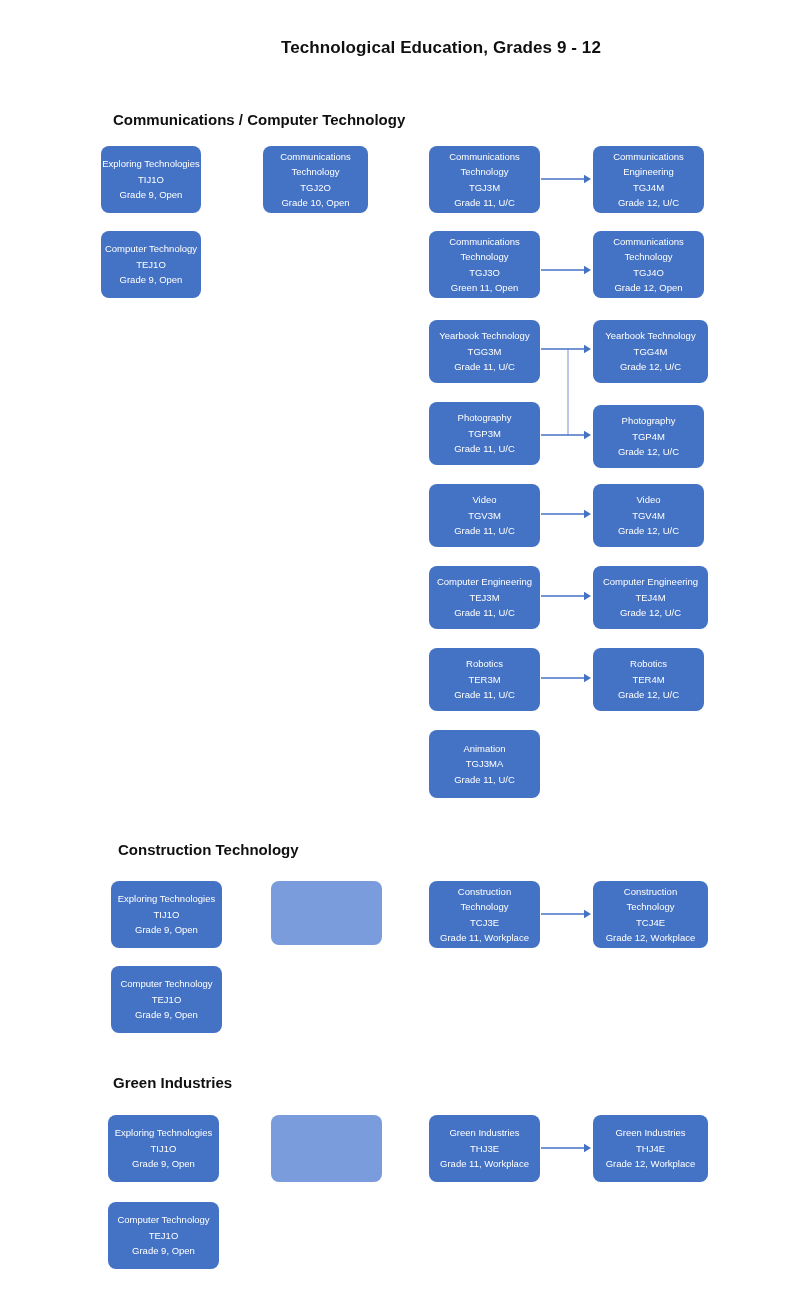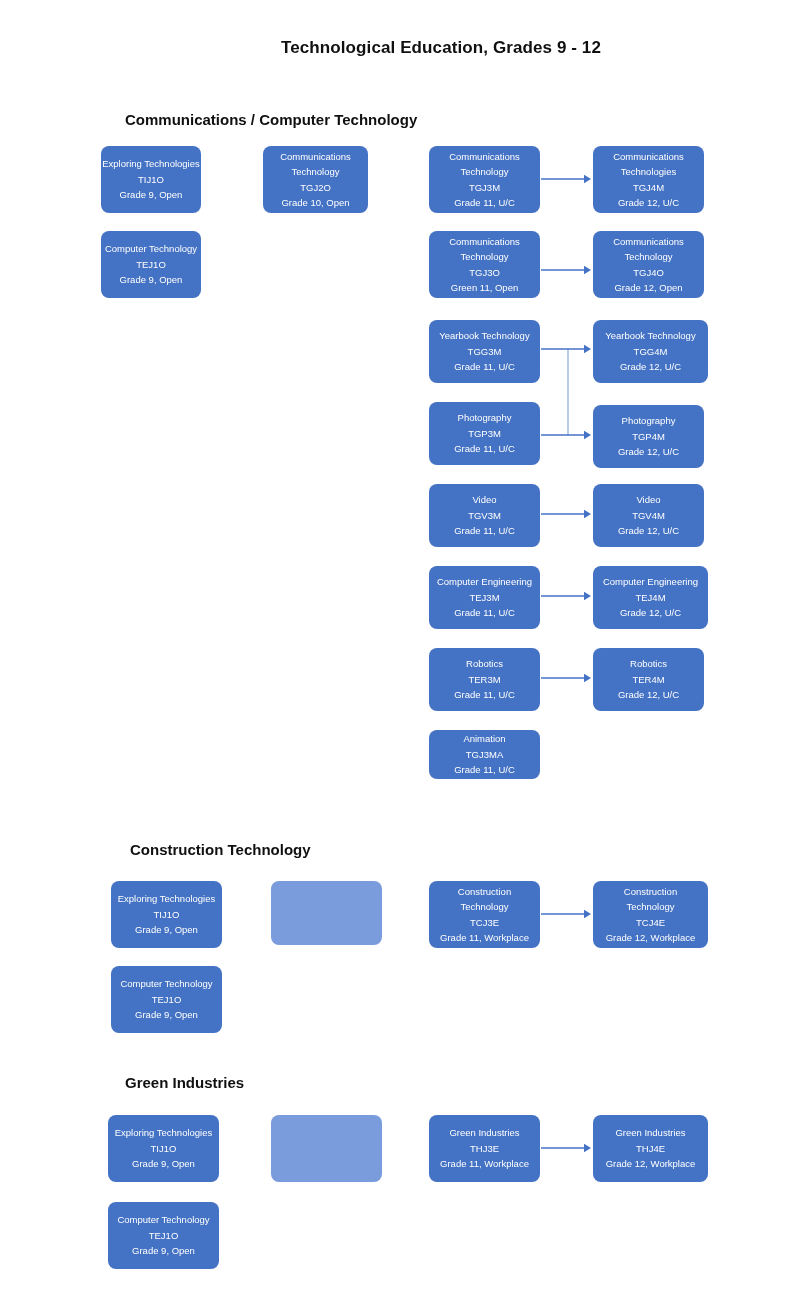--- a/index.html
+++ b/index.html
@@ -35,21 +35,20 @@
     color: #101010;
     margin-left: 41px;
   }
 
   .section-title {
     position: absolute;
     font-size: 15px;
     font-weight: bold;
     color: #101010;
     white-space: nowrap;
-    margin-left: 12px;
   }
 
   .course-box {
     position: absolute;
     background: #4472C4;
     border-radius: 8px;
     color: #ffffff;
     display: flex;
     flex-direction: column;
     align-items: center;
@@ -146,21 +145,21 @@
         <span class="ln">Grade 10, Open</span>
       </div>
       <div class="course-box" style="left: 429px; top: 146px; width: 111px; height: 67px; background: rgb(68, 114, 196); color: rgb(255, 255, 255);">
         <span class="ln">Communications</span>
         <span class="ln">Technology</span>
         <span class="ln">TGJ3M</span>
         <span class="ln">Grade 11,  U/C</span>
       </div>
       <div class="course-box" style="left: 593px; top: 146px; width: 111px; height: 67px; background: rgb(68, 114, 196); color: rgb(255, 255, 255);">
         <span class="ln">Communications</span>
-        <span class="ln">Technologies</span>
+        <span class="ln">Engineering</span>
         <span class="ln">TGJ4M</span>
         <span class="ln">Grade 12,  U/C</span>
       </div>
       <div class="course-box" style="left: 429px; top: 231px; width: 111px; height: 67px; background: rgb(68, 114, 196); color: rgb(255, 255, 255);">
         <span class="ln">Communications</span>
         <span class="ln">Technology</span>
         <span class="ln">TGJ3O</span>
         <span class="ln">Green 11,  Open</span>
       </div>
       <div class="course-box" style="left: 593px; top: 231px; width: 111px; height: 67px; background: rgb(68, 114, 196); color: rgb(255, 255, 255);">
@@ -212,21 +211,21 @@
       <div class="course-box" style="left: 429px; top: 648px; width: 111px; height: 63px; background: rgb(68, 114, 196); color: rgb(255, 255, 255);">
         <span class="ln">Robotics</span>
         <span class="ln">TER3M</span>
         <span class="ln">Grade 11,  U/C</span>
       </div>
       <div class="course-box" style="left: 593px; top: 648px; width: 111px; height: 63px; background: rgb(68, 114, 196); color: rgb(255, 255, 255);">
         <span class="ln">Robotics</span>
         <span class="ln">TER4M</span>
         <span class="ln">Grade 12,  U/C</span>
       </div>
-      <div class="course-box" style="left: 429px; top: 730px; width: 111px; height: 49px; background: rgb(68, 114, 196); color: rgb(255, 255, 255);">
+      <div class="course-box" style="left: 429px; top: 730px; width: 111px; height: 68px; background: rgb(68, 114, 196); color: rgb(255, 255, 255);">
         <span class="ln">Animation</span>
         <span class="ln">TGJ3MA</span>
         <span class="ln">Grade 11,  U/C</span>
       </div>
       <div class="section-title" style="left: 118px; top: 841px;">Construction Technology</div>
       <div class="course-box" style="left: 111px; top: 881px; width: 111px; height: 67px; background: rgb(68, 114, 196); color: rgb(255, 255, 255);">
         <span class="ln">Exploring Technologies</span>
         <span class="ln">TIJ1O</span>
         <span class="ln">Grade 9, Open</span>
       </div>

